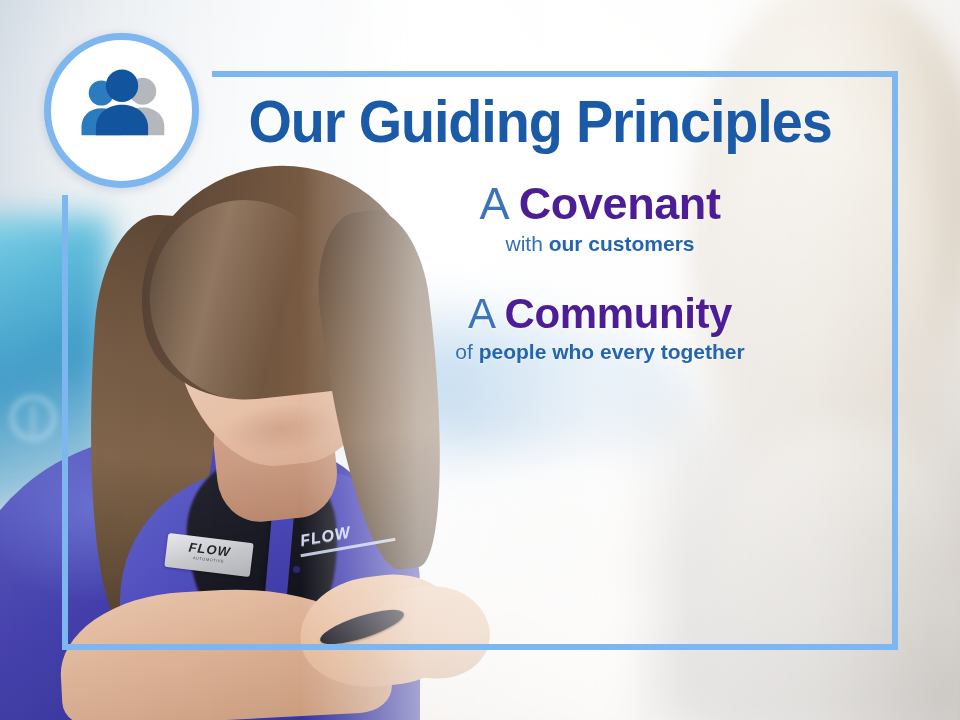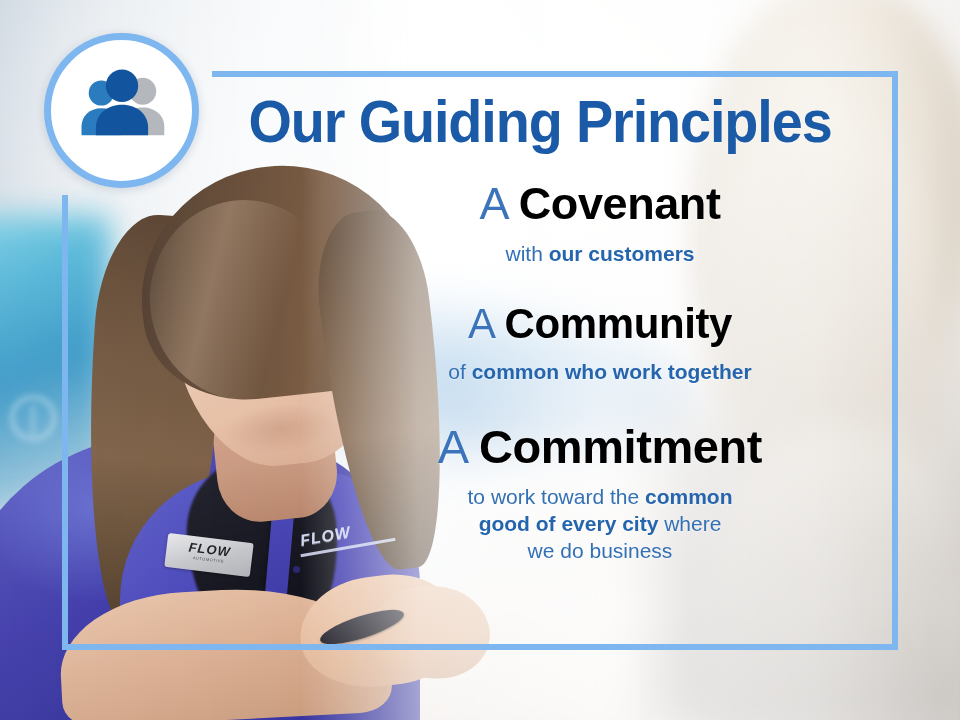--- a/index.html
+++ b/index.html
@@ -310,24 +310,24 @@
     text-align:center;
   }
   .pr{margin:0 0 6px 0;}
   .pr-head{
     font-size:46px;line-height:1.08;color:#2b6cb7;
     letter-spacing:-.4px;
     text-shadow:0 1px 2px rgba(255,255,255,.55);
     white-space:nowrap;
   }
   .pr-head .art{font-weight:normal;color:#3b74ba;}
-  .pr-head .word{font-weight:bold;color:#000000;}
+  .pr-head .word{font-weight:bold;color:#4c1d95;}
   .pr-sub{
     font-size:21px;line-height:1.28;color:#3370b5;
-    margin-top:12px;
+    margin-top:2px;
     text-shadow:0 1px 1px rgba(255,255,255,.5);
   }
   .pr-sub b{font-weight:bold;color:#2565ad;}
   .pr-sub .ln{display:block;}
 
   
   #block-covenant{margin-top:0px;}
   #block-community{margin-top:34px;}
   #block-commitment{margin-top:36px;}
   #block-covenant .pr-head{font-size:45px;}
@@ -431,31 +431,20 @@
           <span class="ln"><span>with </span><b>our customers</b></span>
         </div>
     </div>
 
     <div class="pr" id="block-community">
       <div class="pr-head">
         <span class="art">A</span>
         <span class="word">Community</span>
       </div>
       <div class="pr-sub">
-          <span class="ln"><span>of </span><b>common who work together</b></span>
+          <span class="ln"><span>of </span><b>people who every together</b></span>
         </div>
     </div>
 
-    <div class="pr" id="block-commitment">
-      <div class="pr-head">
-        <span class="art">A</span>
-        <span class="word">Commitment</span>
-      </div>
-      <div class="pr-sub">
-          <span class="ln"><span>to work toward the </span><b>common</b></span>
-          <span class="ln"><b>good of every city</b><span> where</span></span>
-          <span class="ln"><span>we do business</span></span>
-        </div>
-    </div>
 
   </div>
 
 </div>
 
 </body></html>

